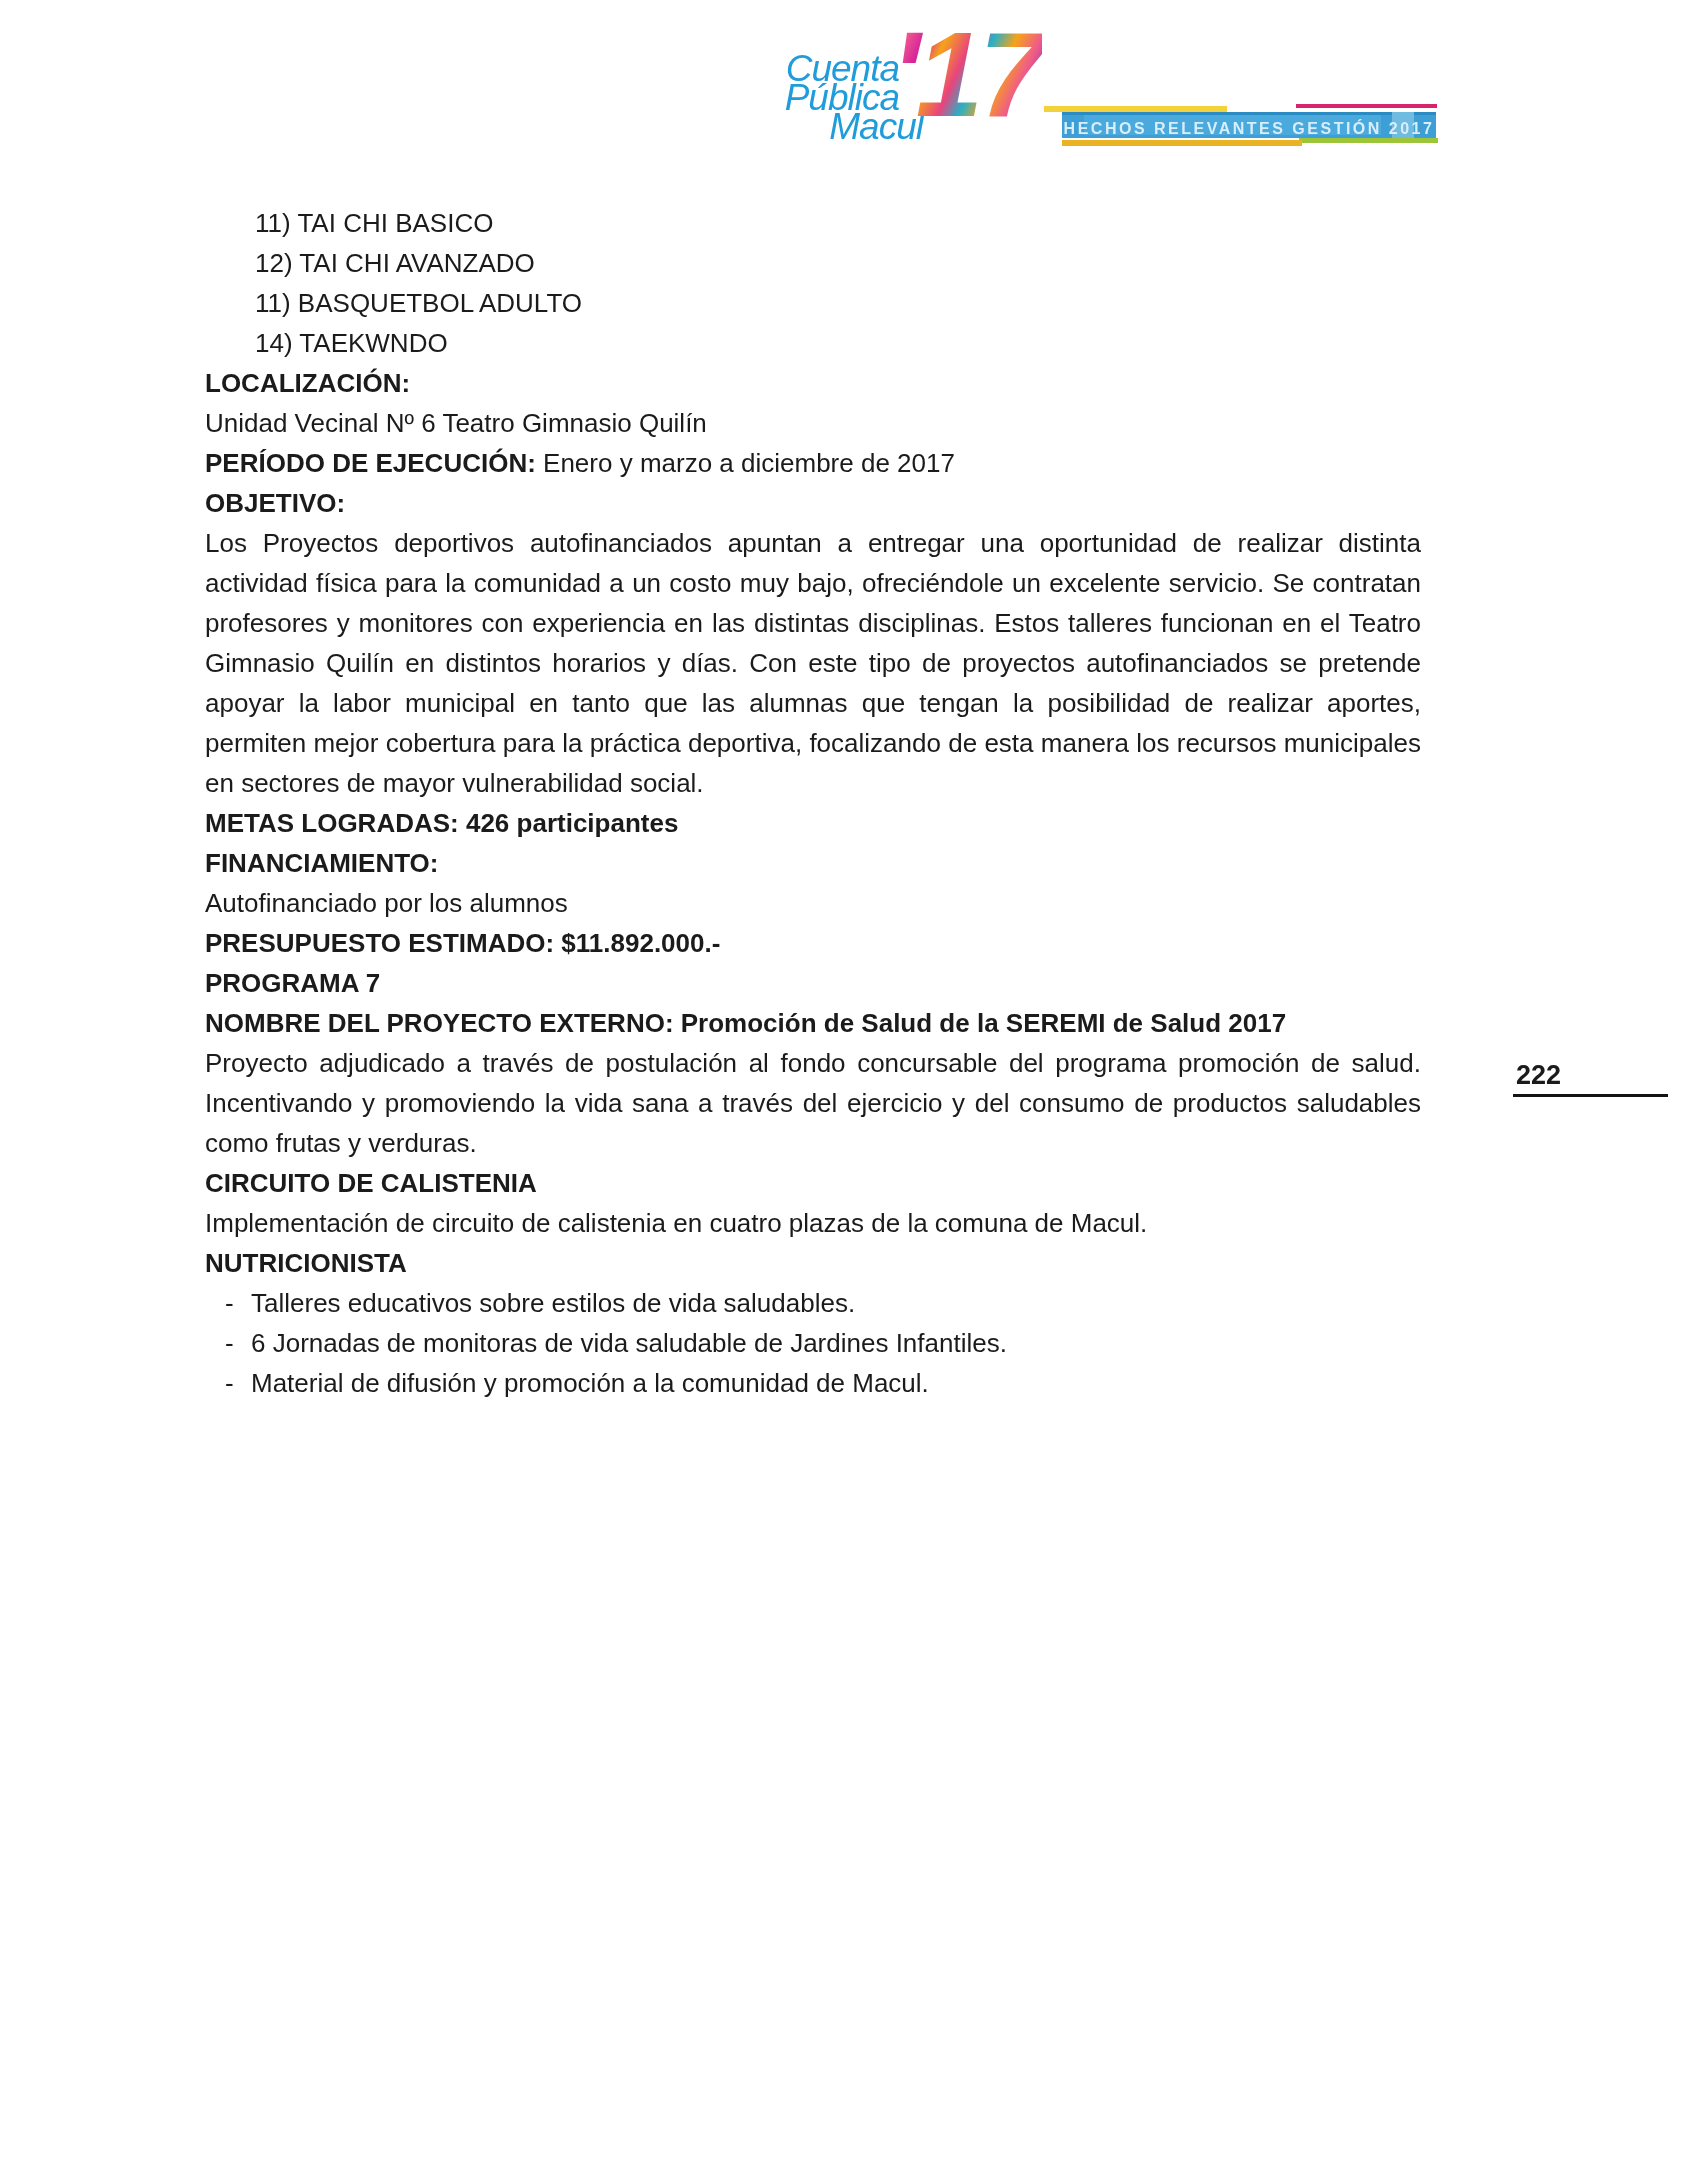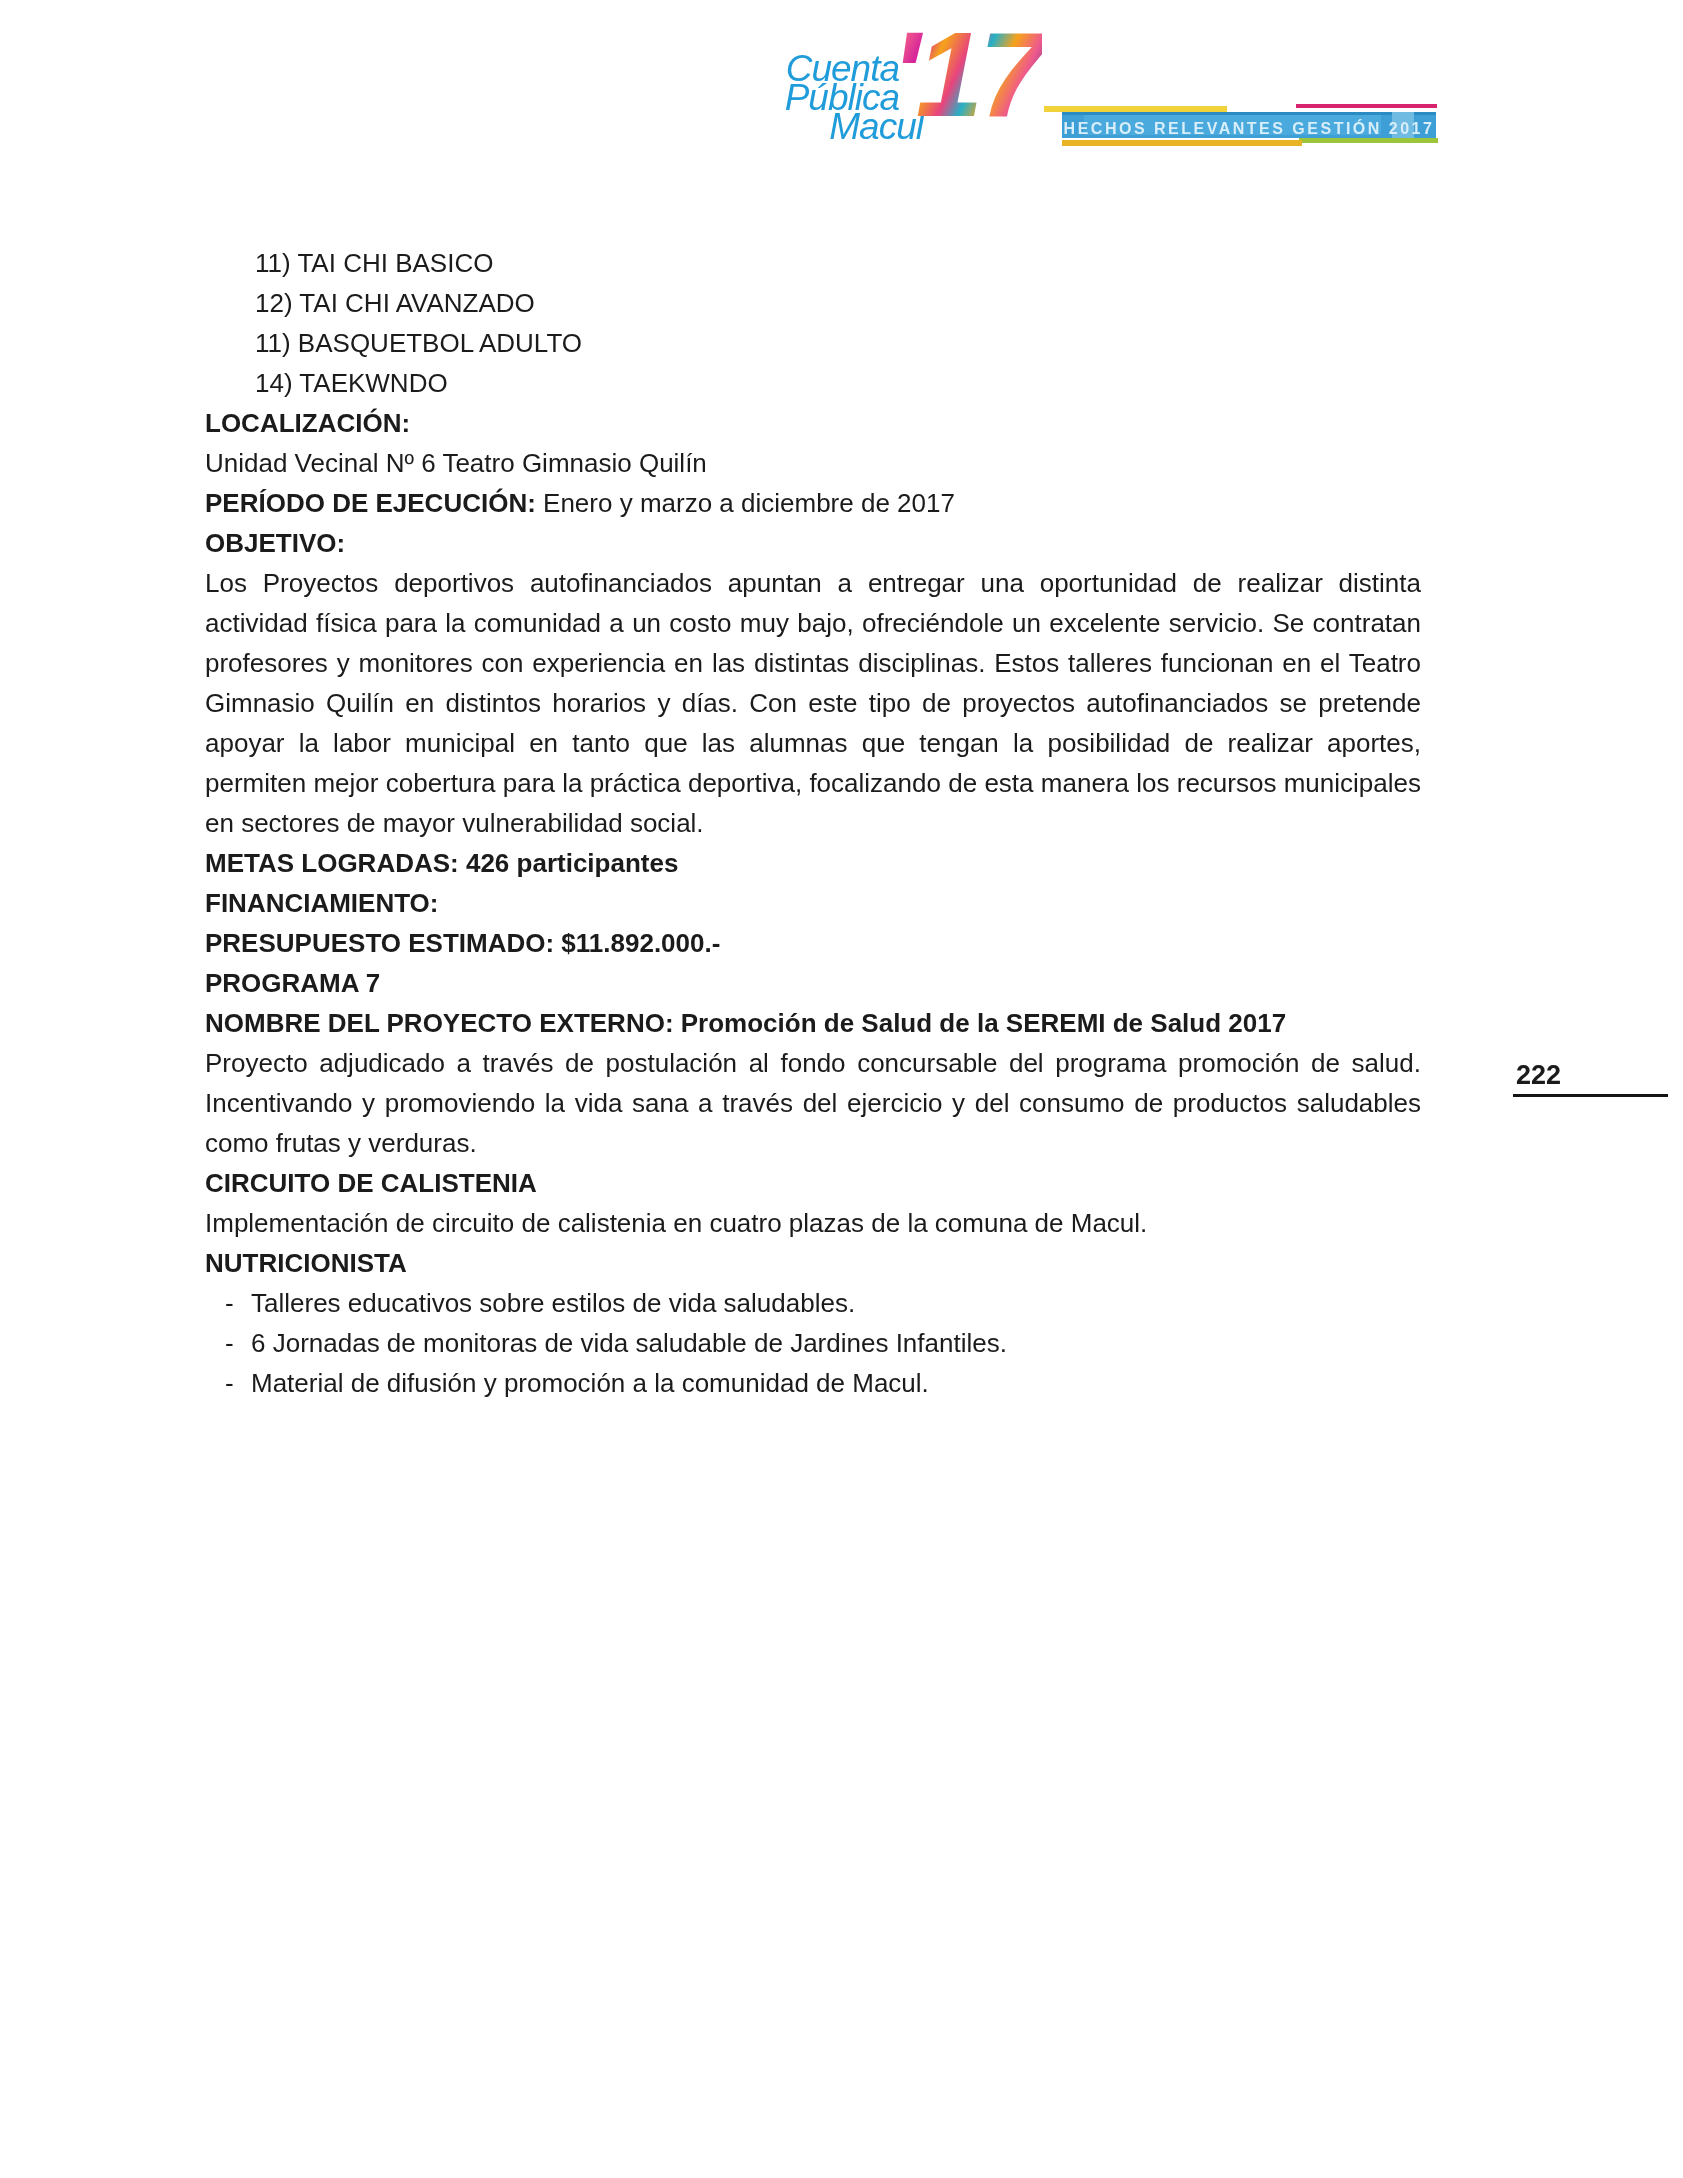--- a/index.html
+++ b/index.html
@@ -38,21 +38,21 @@
   
   .page-num  { position:absolute; left:1516px; top:1060px; font-size:27px; line-height:30px;font-weight:bold; }
   .page-rule { position:absolute; left:1513px; top:1094px; width:155px; height:0;
                border-top:3px solid #141414; }
 
   
   .content { position:absolute; left:205px; top:203px; width:1216px;
              font-size:26px; line-height:40px; }
   .content p, .content div.row { margin:0; }
   b, strong, .bold { font-weight:bold; }
-  .numlist  { padding-left:50px;margin-top:40px; }
+  .numlist  { padding-left:50px; }
   .para     { text-align:justify; }
   .mt-loc   { margin-top:42px; }
   .mt-per   { margin-top:36px; }
   .mt-obj   { margin-top:44px; }
   .mt-met   { margin-top:46px; }
   .mt-fin   { margin-top:45px; }
   .mt-pre   { margin-top:36px; }
   .mt-prog  { margin-top:84px; }
   .mt-nom   { margin-top:37px; }
   .mt-desc  { margin-top:40px; }
@@ -102,20 +102,21 @@
     <p>Unidad Vecinal Nº 6 Teatro Gimnasio Quilín</p>
 
     <p class="mt-per"><strong>PERÍODO DE EJECUCIÓN:</strong><span> Enero y marzo a diciembre de 2017</span></p>
 
     <p class="bold mt-obj">OBJETIVO:</p>
     <p class="para">Los Proyectos deportivos autofinanciados apuntan a entregar una oportunidad de realizar distinta actividad física para la comunidad a un costo muy bajo, ofreciéndole un excelente servicio. Se contratan profesores y monitores con experiencia en las distintas disciplinas. Estos talleres funcionan en el Teatro Gimnasio Quilín en distintos horarios y días. Con este tipo de proyectos autofinanciados se pretende apoyar la labor municipal en tanto que las alumnas que tengan la posibilidad de realizar aportes, permiten mejor cobertura para la práctica deportiva, focalizando de esta manera los recursos municipales en sectores de mayor vulnerabilidad social.</p>
 
     <p class="bold mt-met">METAS LOGRADAS: 426 participantes</p>
 
     <p class="bold mt-fin">FINANCIAMIENTO:</p>
+    <p>Autofinanciado por los alumnos</p>
 
     <p class="bold mt-pre">PRESUPUESTO ESTIMADO: $11.892.000.-</p>
 
     <p class="bold mt-prog"><span class="underlined">PROGRAMA 7</span></p>
 
     <p class="bold mt-nom"><span>NOMBRE DEL PROYECTO EXTERNO:</span><span> Promoción de Salud de la SEREMI de Salud 2017</span></p>
 
     <p class="para mt-desc">Proyecto adjudicado a través de postulación al fondo concursable del programa promoción de salud. Incentivando y promoviendo la vida sana a través del ejercicio y del consumo de productos saludables como frutas y verduras.</p>
 
     <p class="bold mt-cir">CIRCUITO DE CALISTENIA</p>

